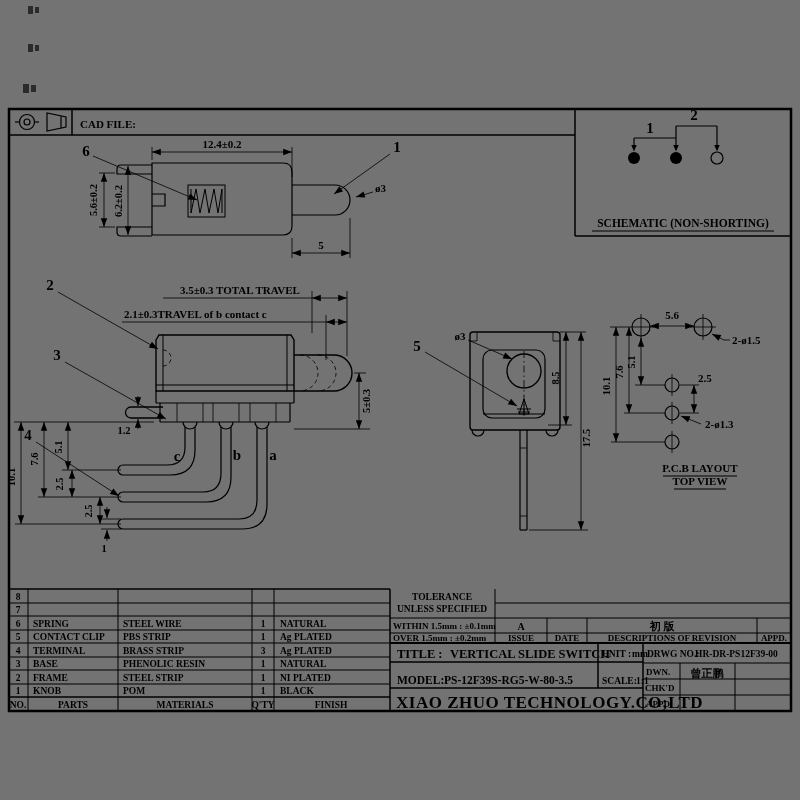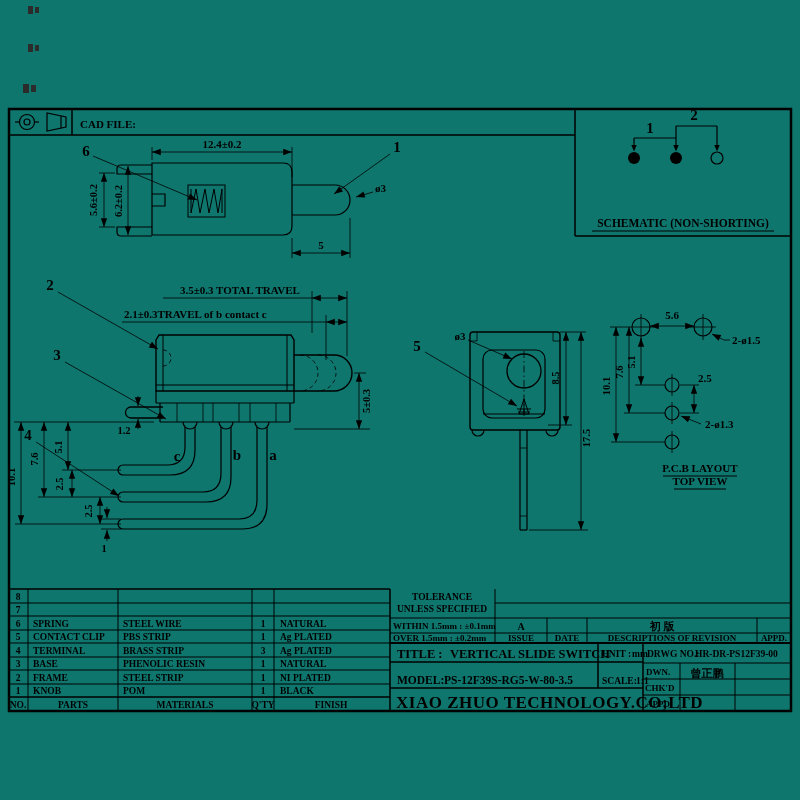--- a/index.html
+++ b/index.html
@@ -1,16 +1,16 @@
 <!DOCTYPE html>
 <html><head>
 <meta charset="utf-8">
 <style>
   html,body{margin:0;padding:0;background:#fff;}
-  #canvas{position:relative;width:800px;height:800px;background:#0f766e;overflow:hidden;}
+  #canvas{position:relative;width:800px;height:800px;background:#737373;overflow:hidden;}
   svg{position:absolute;left:0;top:0;}
   text{font-family:"Liberation Serif","DejaVu Serif",serif;font-weight:bold;fill:#000;}
   .ln{stroke:#000;fill:none;}
   .thin{stroke-width:0.8;}
   .med{stroke-width:1.2;}
   .thk{stroke-width:1.5;}
   .bord{stroke-width:2.5;}
   .dash{stroke-dasharray:4,3;}
   .cdash{stroke-dasharray:7,3,1.5,3;}
   .t9{font-size:9px;}  .t95{font-size:9.5px;} .t10{font-size:10px;}

